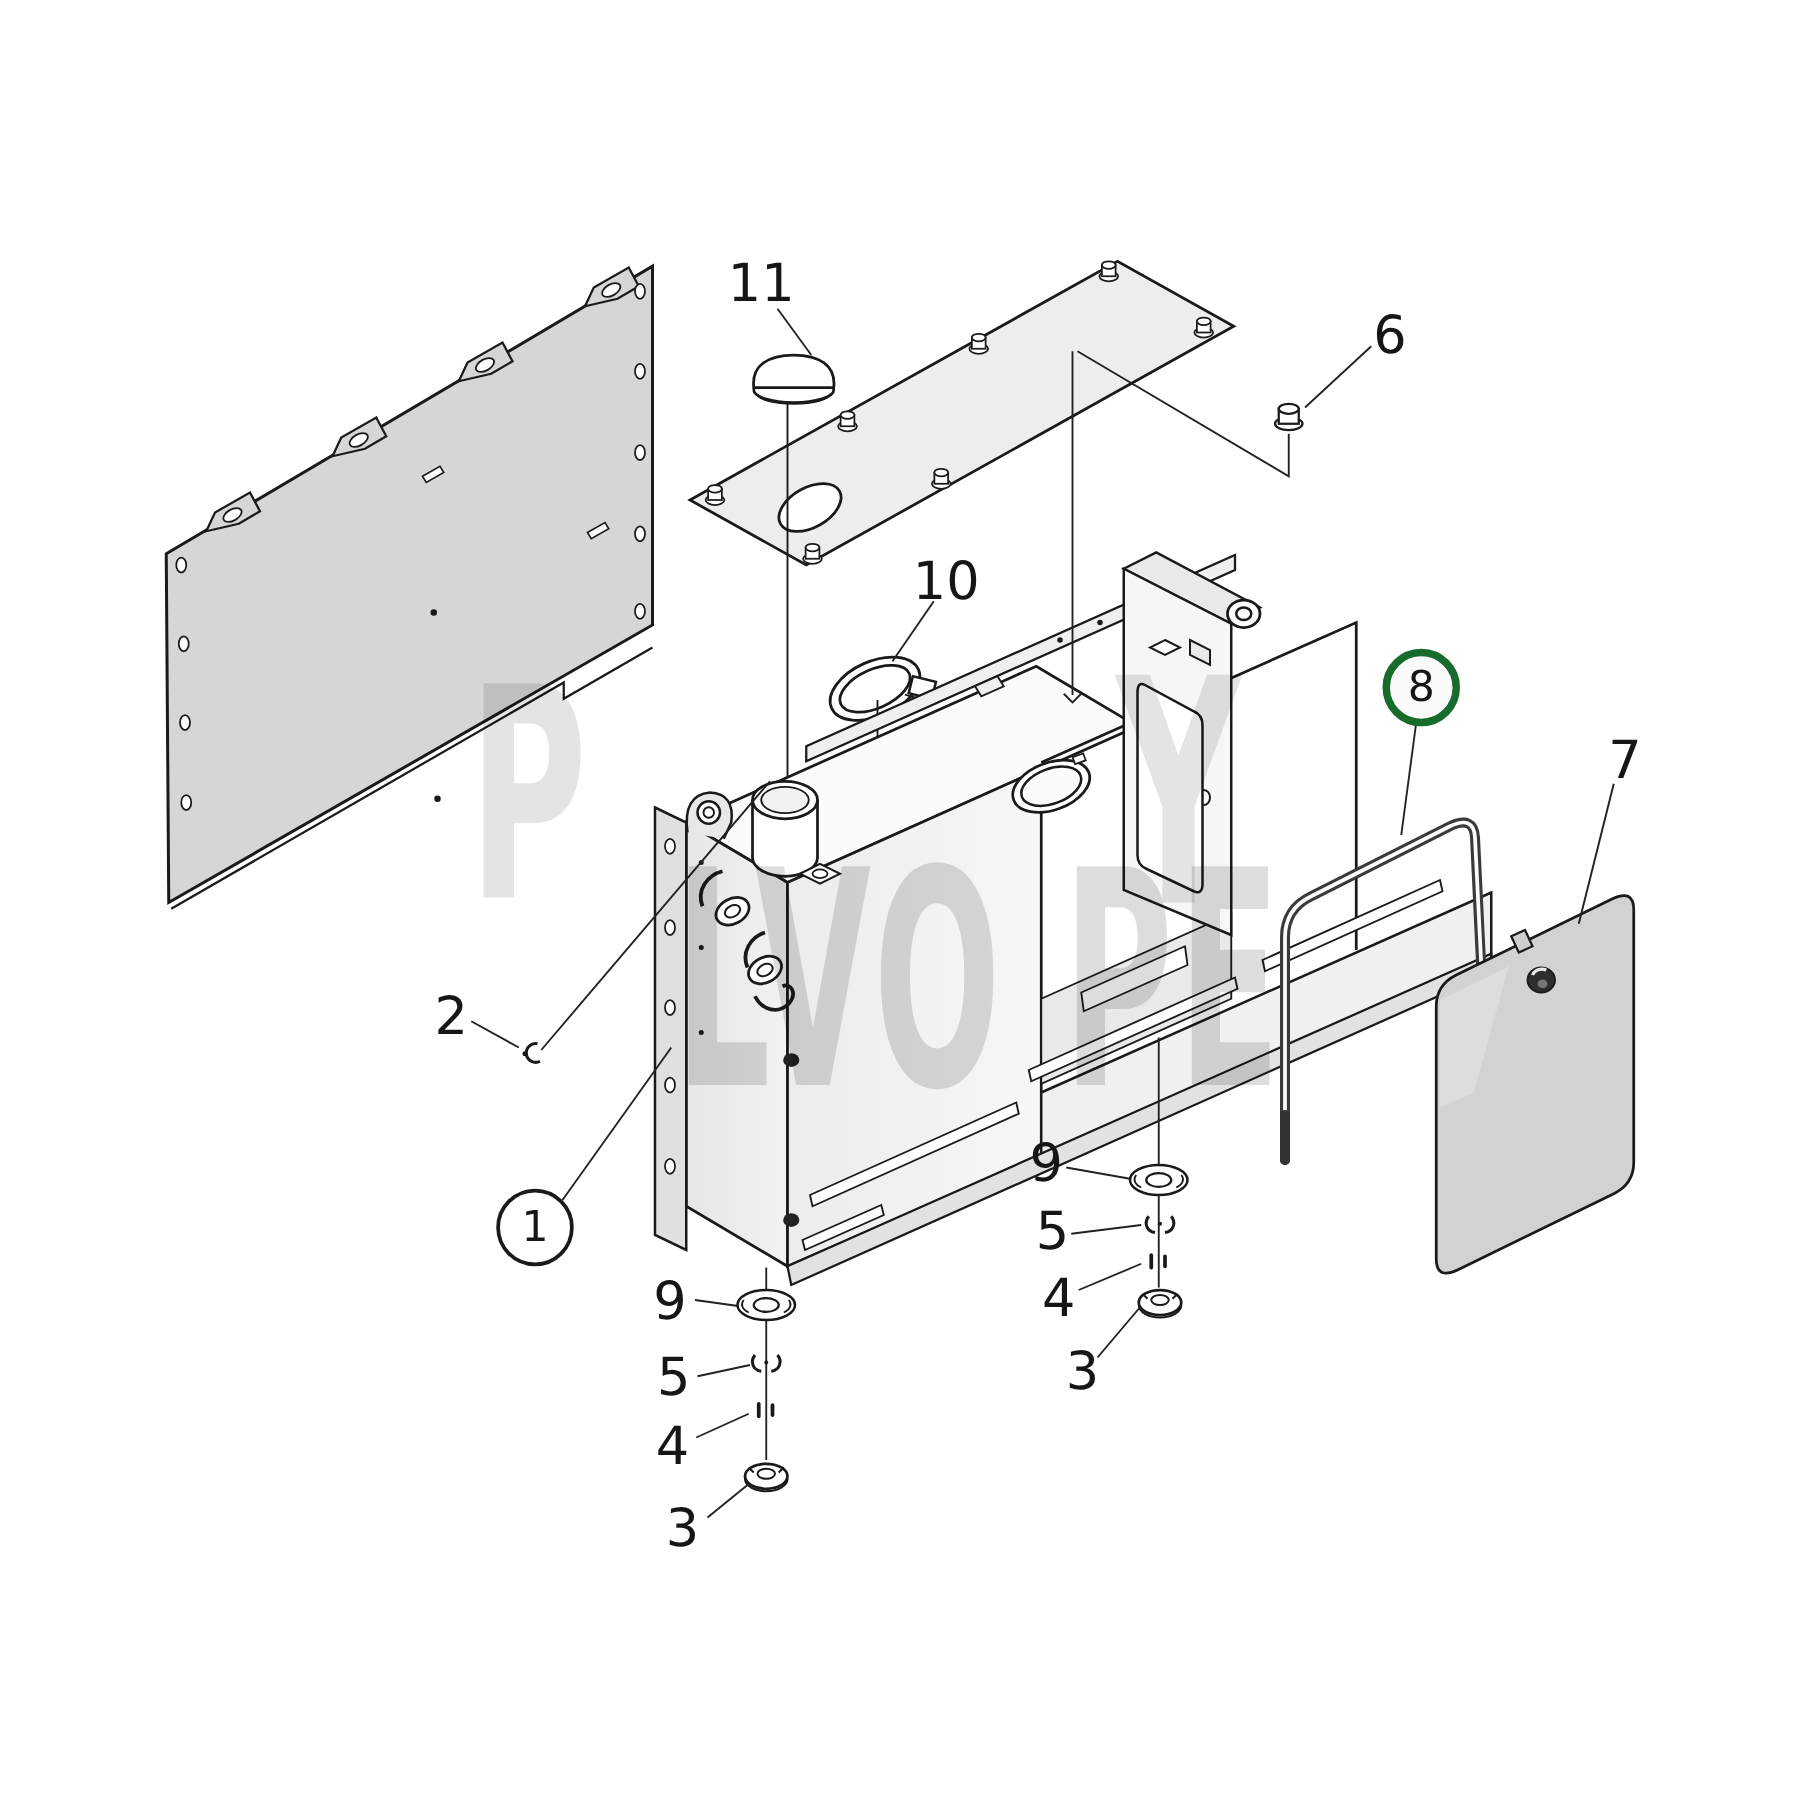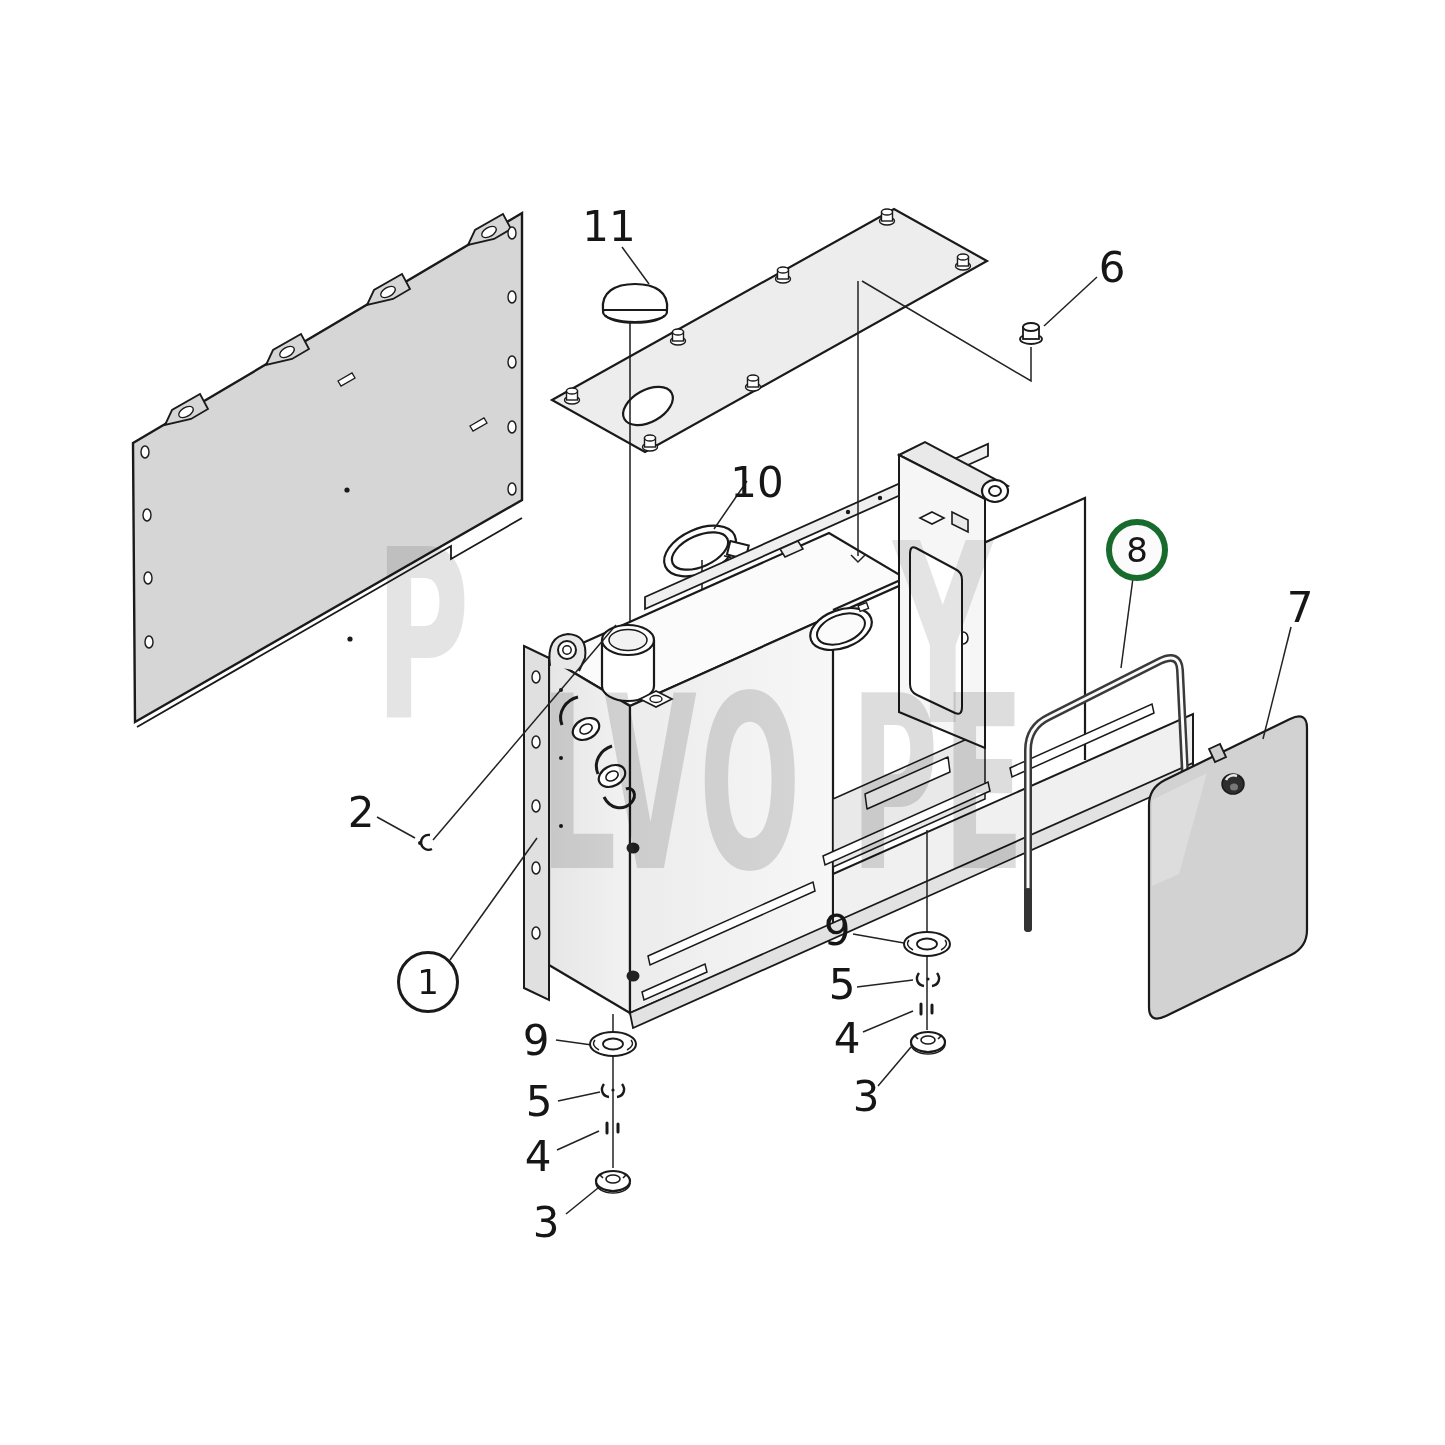--- a/index.html
+++ b/index.html
@@ -312,21 +312,21 @@
 
   <g font-family="DejaVu Sans, Liberation Sans, sans-serif" font-weight="bold" fill="#000000">
     <text transform="translate(375,718) scale(0.55,1)" font-size="235" opacity="0.10">P</text>
     <text transform="translate(893,722) scale(0.55,1)" font-size="250" opacity="0.10">Y</text>
     <text transform="translate(540,868) scale(0.5,1)" font-size="240" letter-spacing="8" opacity="0.13">LVO PE</text>
   </g>
 </svg>
 
   <div class="callout" style="left:609px;top:227px;">11</div>
   <div class="callout" style="left:1112px;top:268px;">6</div>
-  <div class="callout" style="left:757px;top:483px;">10</div>
+  <div class="callout" style="left:757px;top:465px;">10</div>
   <div class="callout circled-green" style="left:1137px;top:550px;">8</div>
   <div class="callout" style="left:1300px;top:608px;">7</div>
   <div class="callout" style="left:361px;top:813px;">2</div>
   <div class="callout circled" style="left:428px;top:982px;">1</div>
   <div class="callout" style="left:837px;top:931px;">9</div>
   <div class="callout" style="left:842px;top:985px;">5</div>
   <div class="callout" style="left:847px;top:1039px;">4</div>
   <div class="callout" style="left:866px;top:1097px;">3</div>
   <div class="callout" style="left:536px;top:1041px;">9</div>
   <div class="callout" style="left:539px;top:1102px;">5</div>

